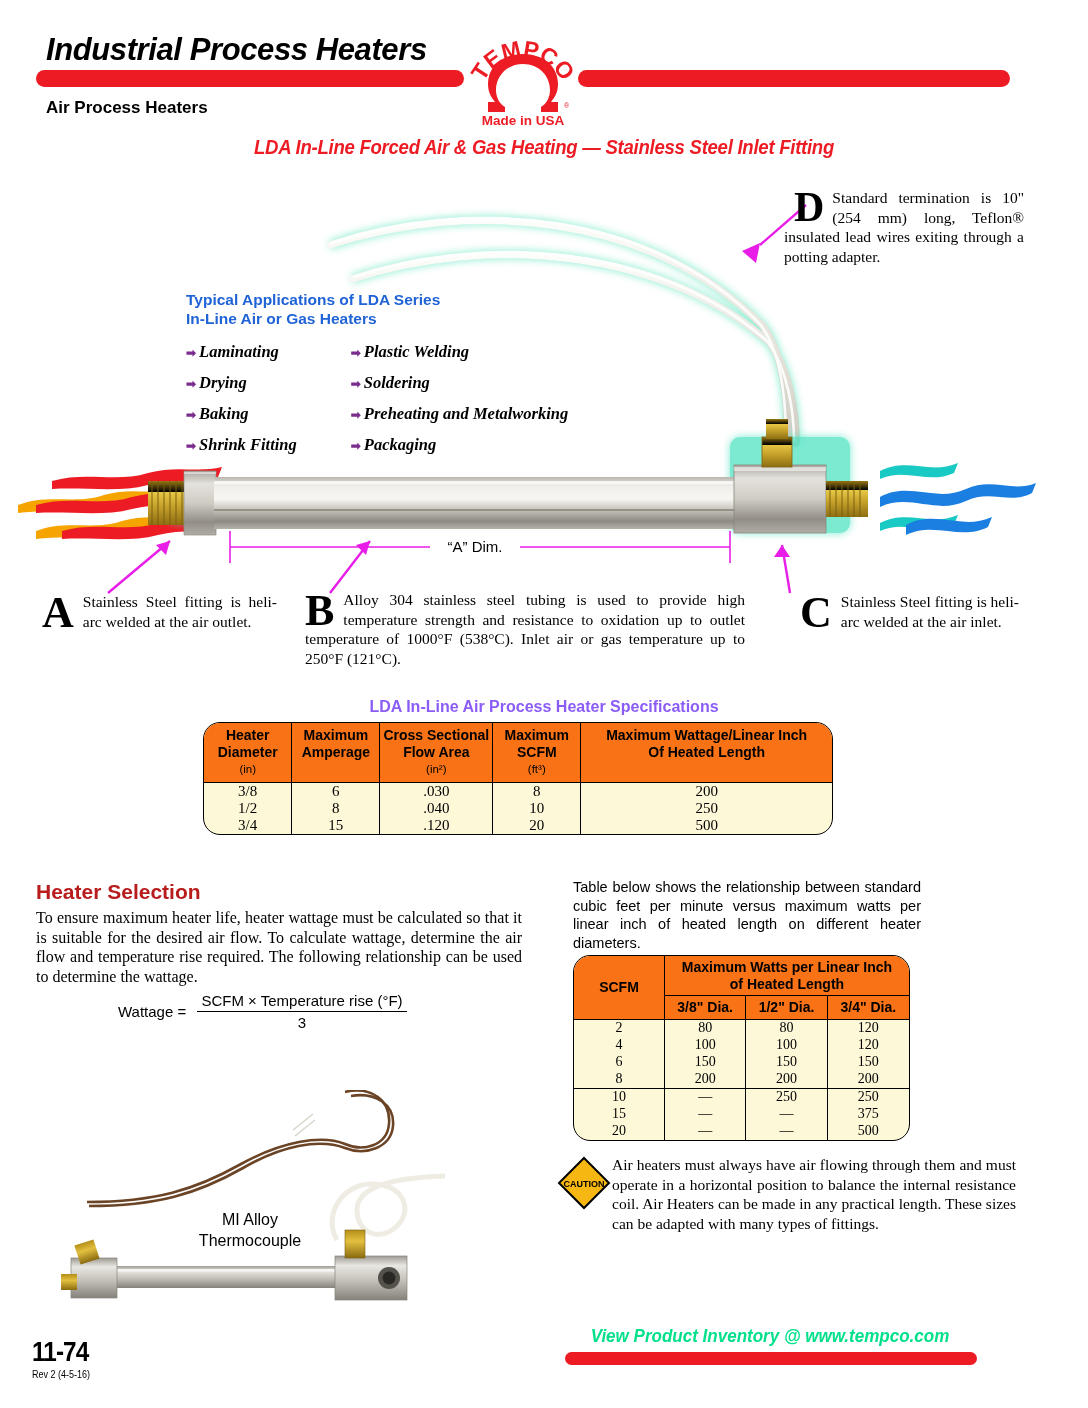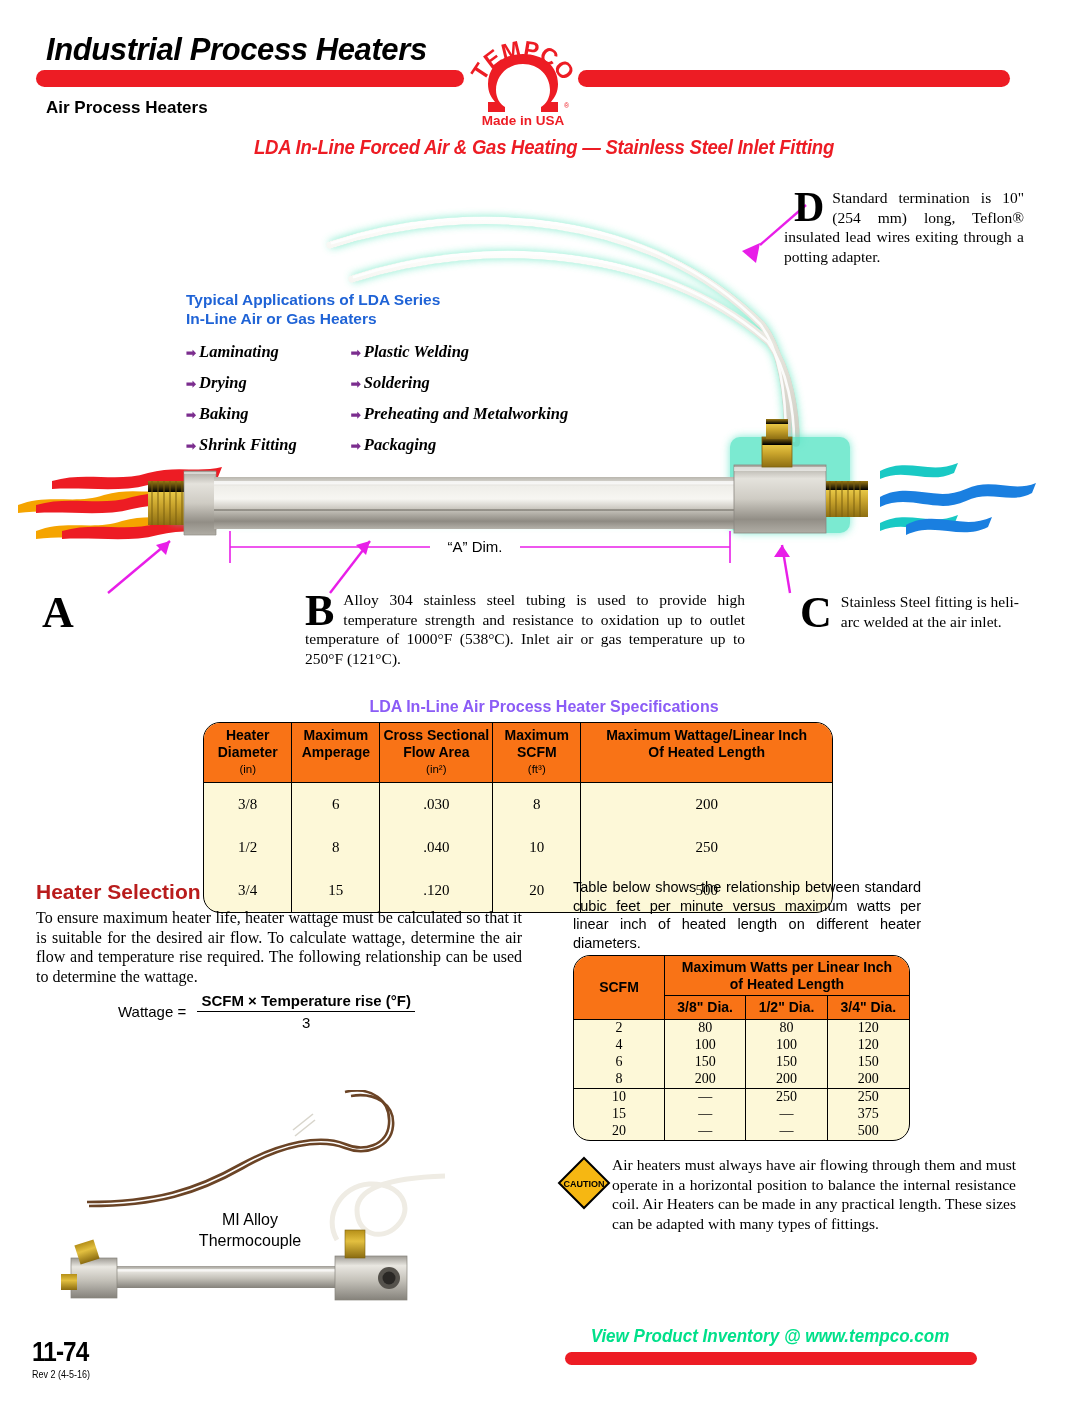--- a/index.html
+++ b/index.html
@@ -51,41 +51,41 @@
 
   
   .tbl-title{color:#8b5cf6;font-family:"Liberation Sans",sans-serif;
              font-weight:bold;font-size:16px;text-align:center;}
   .tbl{border:1.6px solid #000;border-radius:17px;overflow:hidden;background:#fdf8d8;}
   .tbl table{border-collapse:collapse;width:100%;}
   .tbl th{background:#f97316;font-family:"Liberation Sans",sans-serif;font-weight:bold;
           font-size:14px;line-height:16.5px;padding:4px 3px;border-right:1.2px solid #000;
           border-bottom:1.2px solid #000;}
   .tbl th:last-child{border-right:none;}
-  .tbl td{font-size:15px;text-align:center;padding:13px 3px;border-right:1.2px solid #000;}
+  .tbl td{font-size:15px;text-align:center;padding:0 3px;border-right:1.2px solid #000;}
   .tbl td:last-child{border-right:none;}
   .sml{font-size:11.5px;font-weight:normal;}
   #spec-tbl-title{left:0;top:698px;width:1088px;}
   #spec-tbl{left:203px;top:722px;width:630px;}
   #spec-tbl .tbl table{table-layout:fixed;}
 
   #watt-tbl{left:573px;top:955px;width:337px;}
   #watt-tbl .tbl table{table-layout:fixed;}
   #watt-tbl th{padding:3px 2px;}
   #watt-tbl td{font-size:14px;padding:0.5px 2px;}
   .rule-top td{border-top:1.3px solid #000;}
 
   
   #hs-title{left:36px;top:880px;color:#b91c1c;font-family:"Liberation Sans",sans-serif;
             font-weight:bold;font-size:21px;}
   #hs-body{left:36px;top:908px;width:486px;font-size:16px;line-height:19.5px;text-align:justify;}
   #formula{left:118px;top:992px;font-family:"Liberation Sans",sans-serif;font-size:15px;}
   #formula .fw{display:inline-block;vertical-align:middle;}
   #formula .frac{display:inline-block;vertical-align:middle;text-align:center;margin-left:7px;}
-  #formula .num{border-bottom:1.5px solid #000;padding:0 4px 2px 4px;font-weight:bold;}
+  #formula .num{border-bottom:1.5px solid #000;padding:0 4px 2px 4px;}
   #formula .den{padding-top:2px;}
 
   #rt-para{left:573px;top:878px;width:348px;font-family:"Liberation Sans",sans-serif;
            font-size:14.5px;line-height:18.5px;text-align:justify;}
 
   
   #caution{left:556px;top:1155px;width:56px;height:56px;}
   #caut-body{left:612px;top:1155px;width:404px;font-size:15.5px;line-height:19.5px;text-align:justify;}
 
   
@@ -298,21 +298,21 @@
       <td class="c2"><span class="bul">➡</span><span>Packaging</span></td>
     </tr>
   </tbody>
     </table>
 </div>
 
 <div class="abs" id="d-call">
   <span class="bigltr">D</span><span>Standard termination is 10" (254 mm) long, Teflon® insulated lead wires exiting through a potting adapter.</span>
 </div>
 <div class="abs callout" id="a-call">
-  <span class="bigltr">A</span>
+  <span class="bigltr">A</span><span>Stainless Steel fitting is heli-arc welded at the air outlet.</span>
 </div>
 <div class="abs callout" id="b-call">
   <span class="bigltr">B</span><span>Alloy 304 stainless steel tubing is used to provide high temperature strength and resistance to oxidation up to outlet temperature of 1000°F (538°C). Inlet air or gas temperature up to 250°F (121°C).</span>
 </div>
 <div class="abs callout" id="c-call">
   <span class="bigltr">C</span><span>Stainless Steel fitting is heli-arc welded at the air inlet.</span>
 </div>
 
 <div class="abs tbl-title" id="spec-tbl-title">LDA In-Line Air Process Heater Specifications</div>
 <div class="abs" id="spec-tbl">

